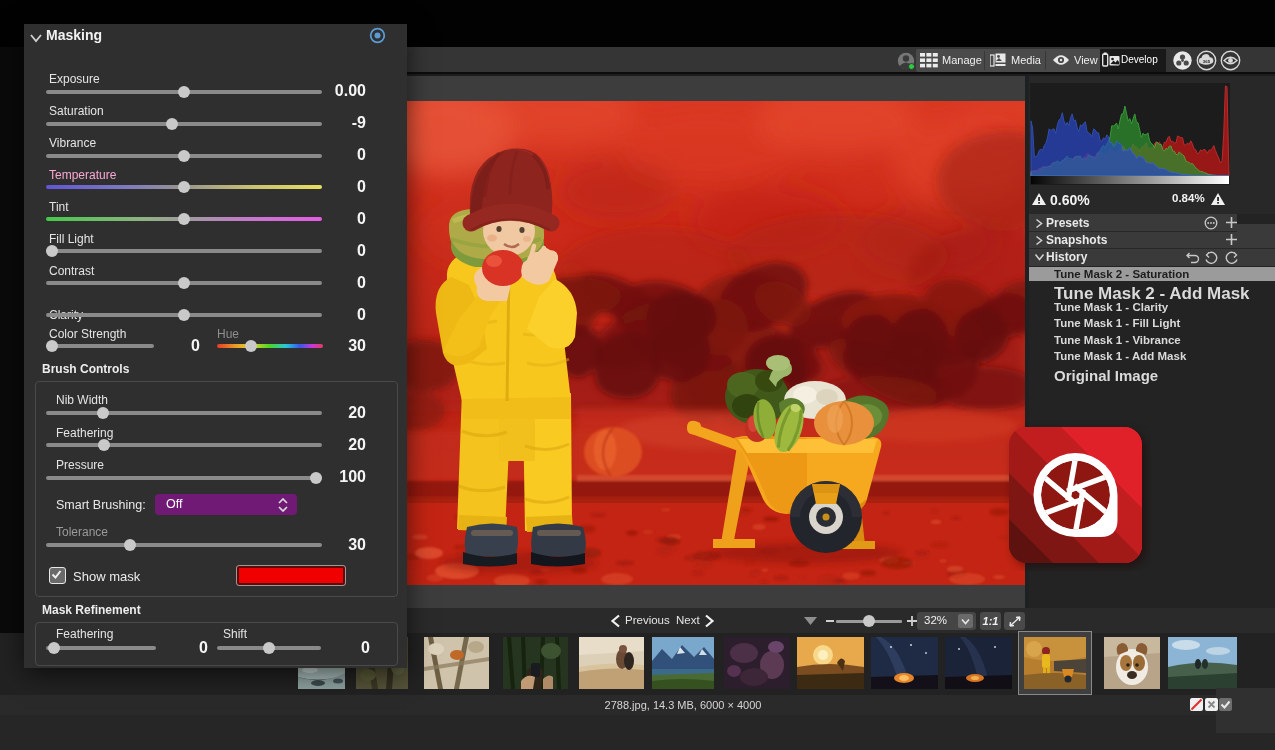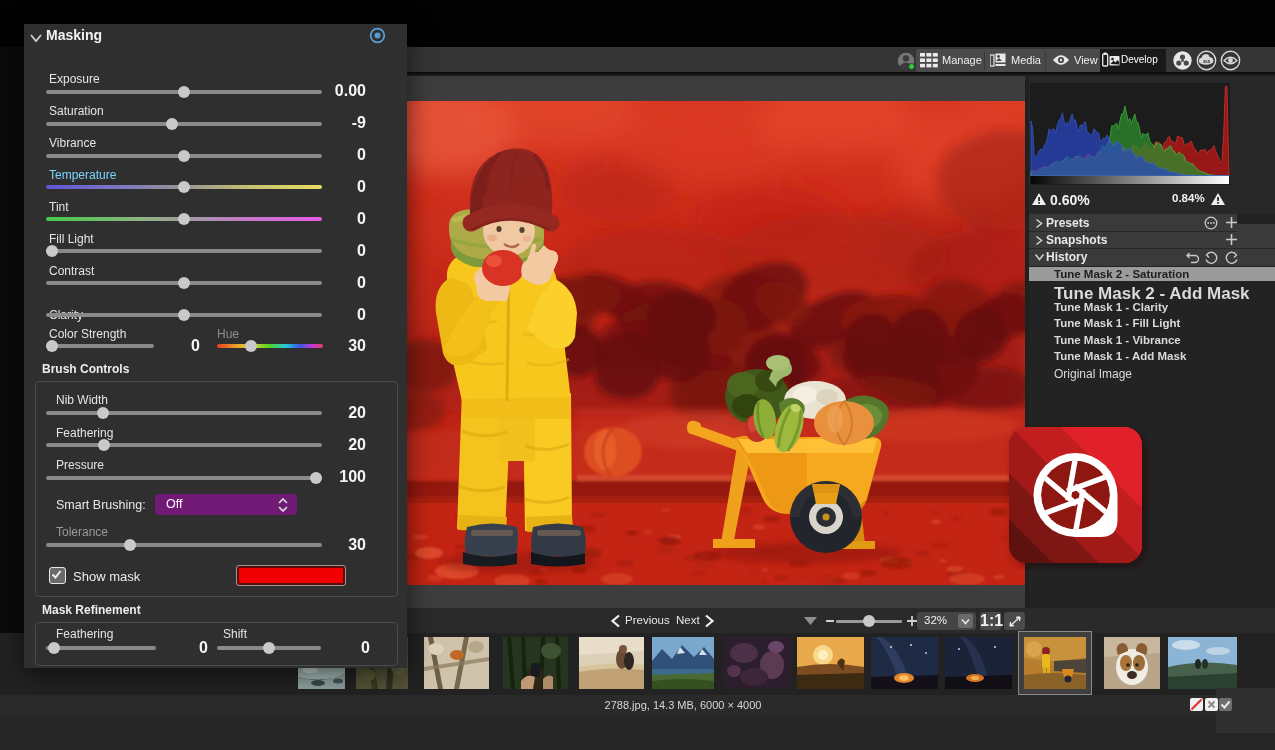--- a/index.html
+++ b/index.html
@@ -432,21 +432,21 @@
     <svg class="abs" style="left:195px;top:37px" width="14" height="13" viewBox="0 0 14 13">
         <path d="M10 1.5 L12.5 4 L10 6.5 M12.5 4 a5.5 5.5 0 1 0 0.5 4.5" stroke="#c8c8c8" stroke-width="1.4" fill="none"></path>
       </svg>
     <div class="abs" style="left:0;top:53px;width:246px;height:14px;background:#9b9b9b;"></div>
     <div class="abs" style="left:25px;top:54px;font-size:11.5px;font-weight:bold;color:#1e1e1e;">Tune Mask 2 - Saturation</div>
     <div class="abs" style="left:25px;top:70px;font-size:17px;font-weight:bold;color:#dadada;">Tune Mask 2 - Add Mask</div>
     <div class="abs" style="left:25px;top:86.5px;font-size:11.5px;font-weight:bold;color:#dadada;">Tune Mask 1 - Clarity</div>
     <div class="abs" style="left:25px;top:103.0px;font-size:11.5px;font-weight:bold;color:#dadada;">Tune Mask 1 - Fill Light</div>
     <div class="abs" style="left:25px;top:119.5px;font-size:11.5px;font-weight:bold;color:#dadada;">Tune Mask 1 - Vibrance</div>
     <div class="abs" style="left:25px;top:136.0px;font-size:11.5px;font-weight:bold;color:#dadada;">Tune Mask 1 - Add Mask</div>
-    <div class="abs" style="left:25px;top:152.5px;font-size:12px;font-weight:normal;color:#dadada;">Original Image</div>
+    <div class="abs" style="left:25px;top:152.5px;font-size:15px;font-weight:bold;color:#dadada;">Original Image</div>
   </div>
   <div class="abs" id="navbar"></div>
   <div class="abs" id="filmstrip"></div>
   <div class="abs" id="statusbar"></div>
   <div class="abs" id="bottombar"></div>
   <div class="abs" id="navc" style="left:407px;top:608px;width:868px;height:25px;">
     <svg class="abs" style="left:203px;top:6px" width="11" height="14" viewBox="0 0 11 14">
         <path d="M9 1.5 L2.5 7 L9 12.5" stroke="#f0f0f0" stroke-width="2.2" fill="none"></path>
       </svg>
     <div class="abs" style="left:218px;top:6px;font-size:11.5px;color:#e4e4e4;">Previous</div>
@@ -464,21 +464,21 @@
         <path d="M6 1 L6 11 M1 6 L11 6" stroke="#cfcfcf" stroke-width="1.8"></path>
       </svg>
     <div class="abs" style="left:510px;top:4px;width:59px;height:18px;background:#454545;border-radius:3px;">
       <div class="abs" style="left:7px;top:2px;font-size:11.5px;color:#f0f0f0;">32%</div>
       <div class="abs" style="left:41px;top:2px;width:15px;height:14px;background:#6a6a6a;border-radius:2px;">
         <svg style="position:absolute;left:3px;top:4px" width="9" height="7" viewBox="0 0 9 7">
             <path d="M1 1.5 L4.5 5.5 L8 1.5" stroke="#e8e8e8" stroke-width="1.5" fill="none"></path>
           </svg>
       </div>
     </div>
-    <div class="abs" style="left:573px;top:4px;width:21px;height:18px;background:#4a4a4a;border-radius:3px;font-size:16px;font-weight:bold;color:#f0f0f0;text-align:center;line-height:18px;">1:1</div>
+    <div class="abs" style="left:573px;top:4px;width:21px;height:18px;background:#4a4a4a;border-radius:3px;font-size:11px;font-weight:bold;color:#f0f0f0;text-align:center;line-height:18px;font-style:italic;">1:1</div>
     <div class="abs" style="left:597px;top:4px;width:21px;height:18px;background:#4a4a4a;border-radius:3px;">
       <svg style="position:absolute;left:3.5px;top:2.5px" width="14" height="13" viewBox="0 0 14 13">
           <path d="M2 11 L12 2 M2 11 l4 -0.5 M2 11 l0.5 -4 M12 2 l-4 0.5 M12 2 l-0.5 4" stroke="#e8e8e8" stroke-width="1.4" fill="none"></path>
         </svg>
     </div>
   </div>
   <div class="abs" id="thumbs">
     <svg class="abs" style="left:298px;top:637px" width="47" height="52" viewBox="0 0 47 52">
         <rect width="47" height="52" fill="#4c5a58"></rect>
         <path d="M0 10 Q14 2 30 8 L47 4 L47 22 Q24 30 0 26z" fill="#76908c"></path>
@@ -706,21 +706,21 @@
     <div class="plabel" style="left:25px;top:80px;color:#e4e4e4">Saturation</div>
     <div class="track" style="left:22px;top:97.5px;width:276px;background:#8a8a8a">
       <div class="thumbdot" style="left:120px"></div>
     </div>
     <div class="pvalue" style="left:306px;top:90px;width:36px;">-9</div>
     <div class="plabel" style="left:25px;top:112px;color:#e4e4e4">Vibrance</div>
     <div class="track" style="left:22px;top:129.5px;width:276px;background:#8a8a8a">
       <div class="thumbdot" style="left:132px"></div>
     </div>
     <div class="pvalue" style="left:306px;top:122px;width:36px;">0</div>
-    <div class="plabel" style="left:25px;top:144px;color:#7dd3fc">Temperature</div>
+    <div class="plabel" style="left:25px;top:144px;color:#f9a8d4">Temperature</div>
     <div class="track" style="left:22px;top:161px;width:276px;background:linear-gradient(90deg,#6056d6 0%,#7f7bbf 30%,#98958f 50%,#c9c270 75%,#e7de5f 100%)">
       <div class="thumbdot" style="left:132px"></div>
     </div>
     <div class="pvalue" style="left:306px;top:154px;width:36px;">0</div>
     <div class="plabel" style="left:25px;top:176px;color:#e4e4e4">Tint</div>
     <div class="track" style="left:22px;top:193px;width:276px;background:linear-gradient(90deg,#44ca49 0%,#8fb383 35%,#a298a0 52%,#c876cf 75%,#e55ce4 100%)">
       <div class="thumbdot" style="left:132px"></div>
     </div>
     <div class="pvalue" style="left:306px;top:186px;width:36px;">0</div>
     <div class="plabel" style="left:25px;top:208px;color:#e4e4e4">Fill Light</div>

